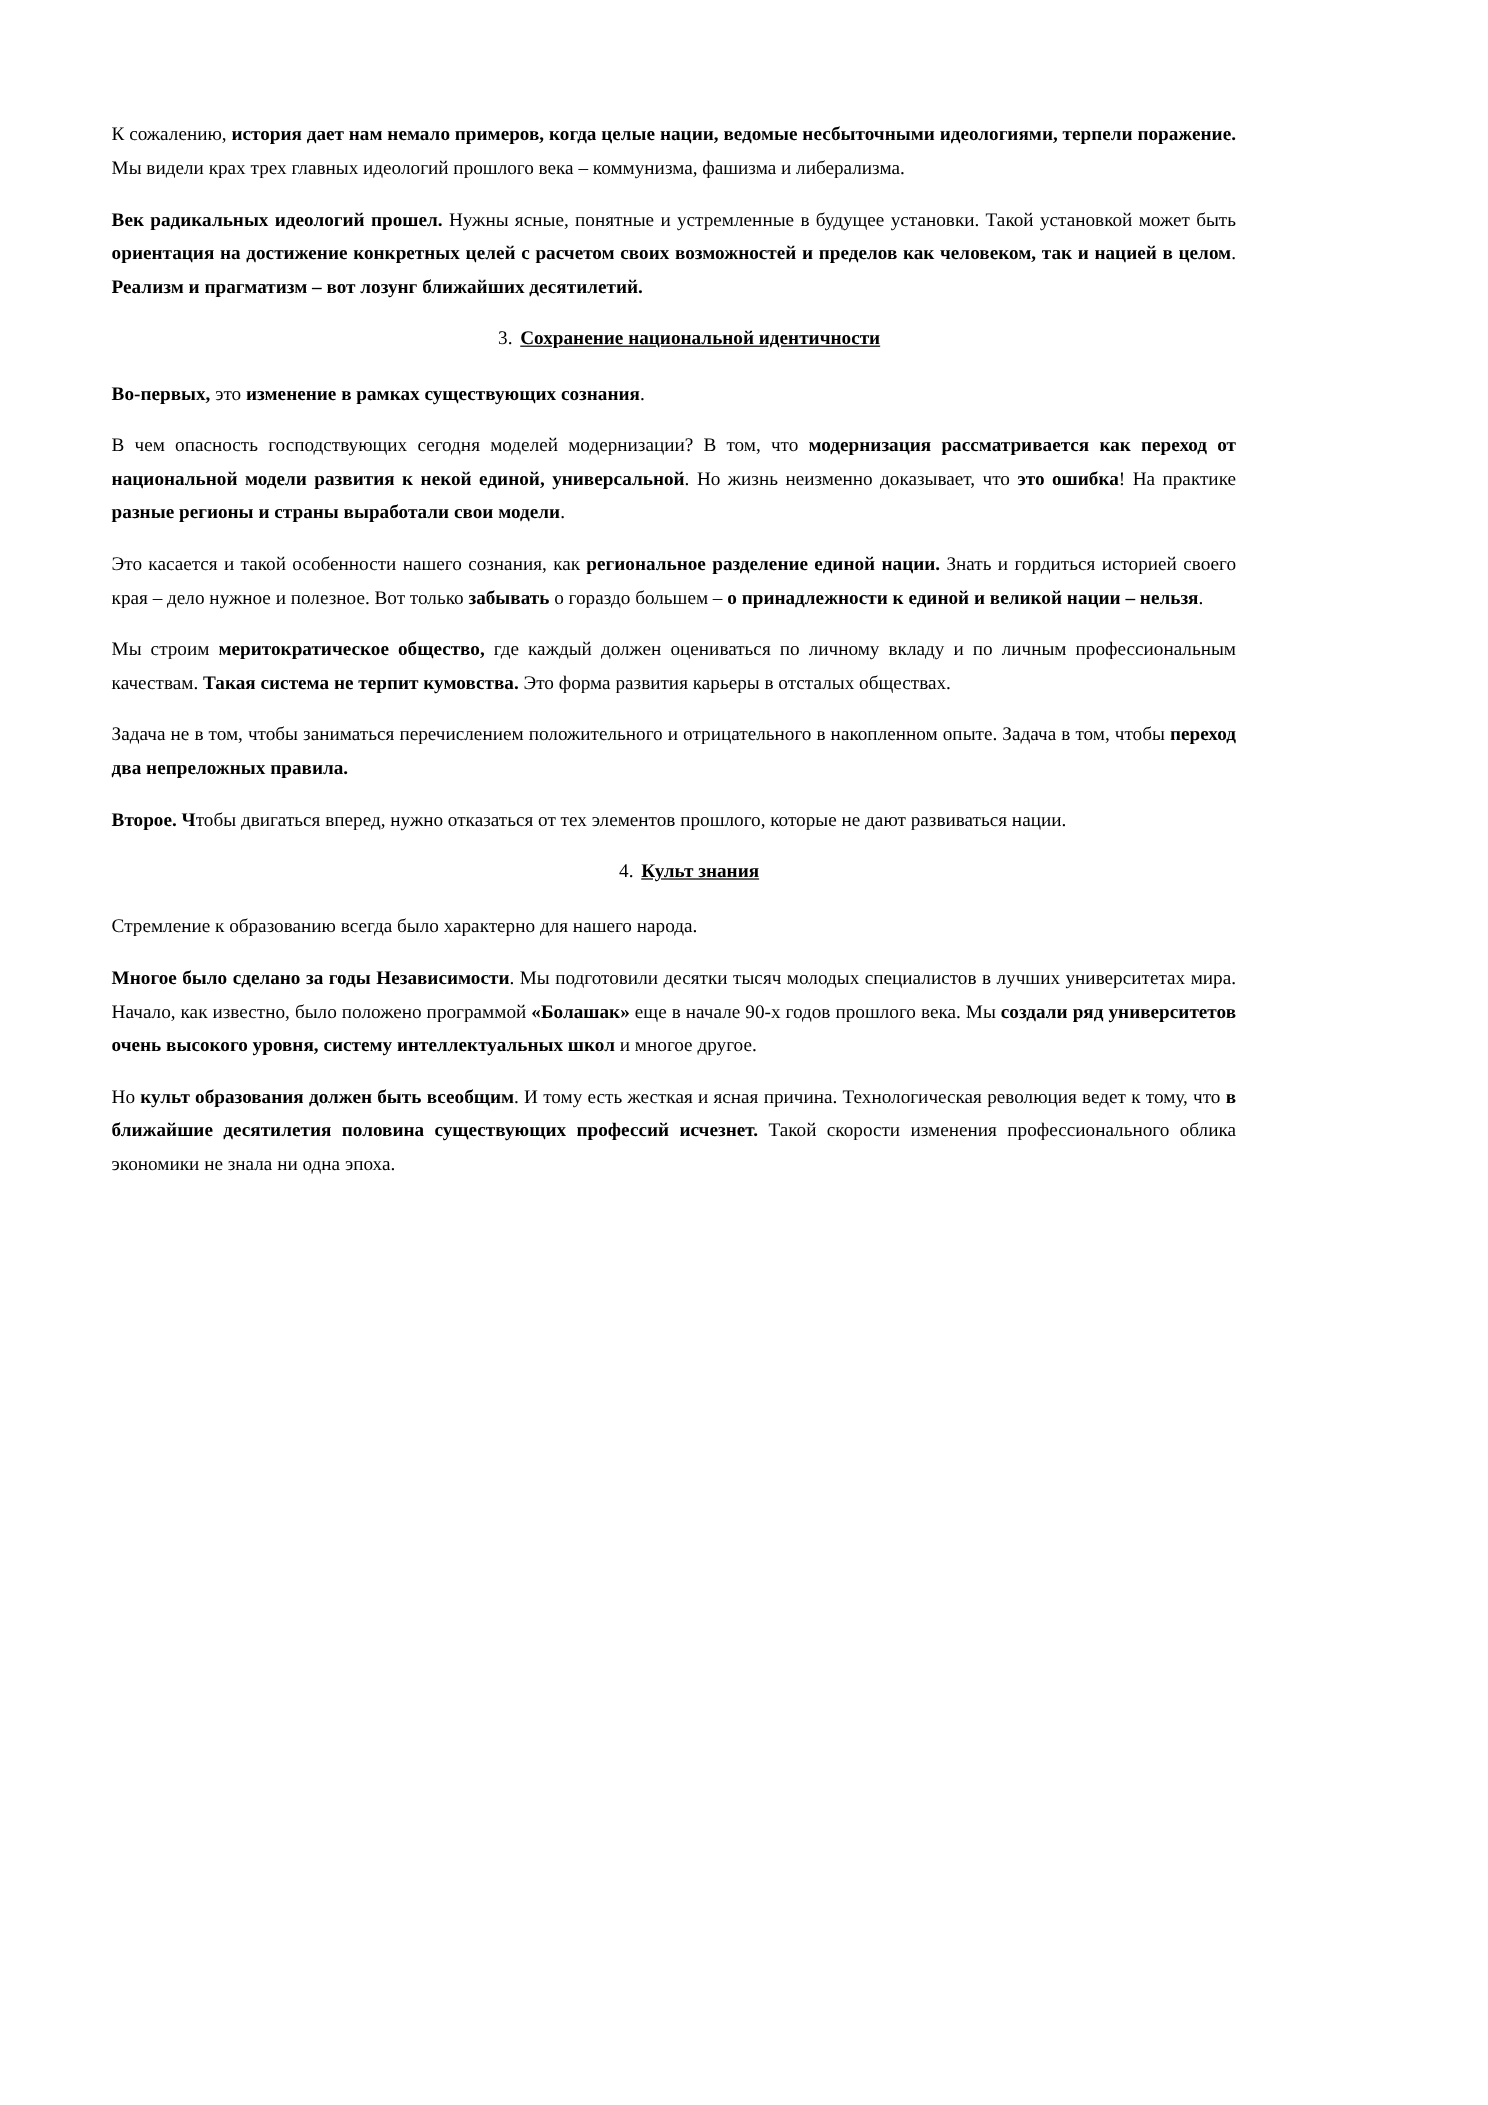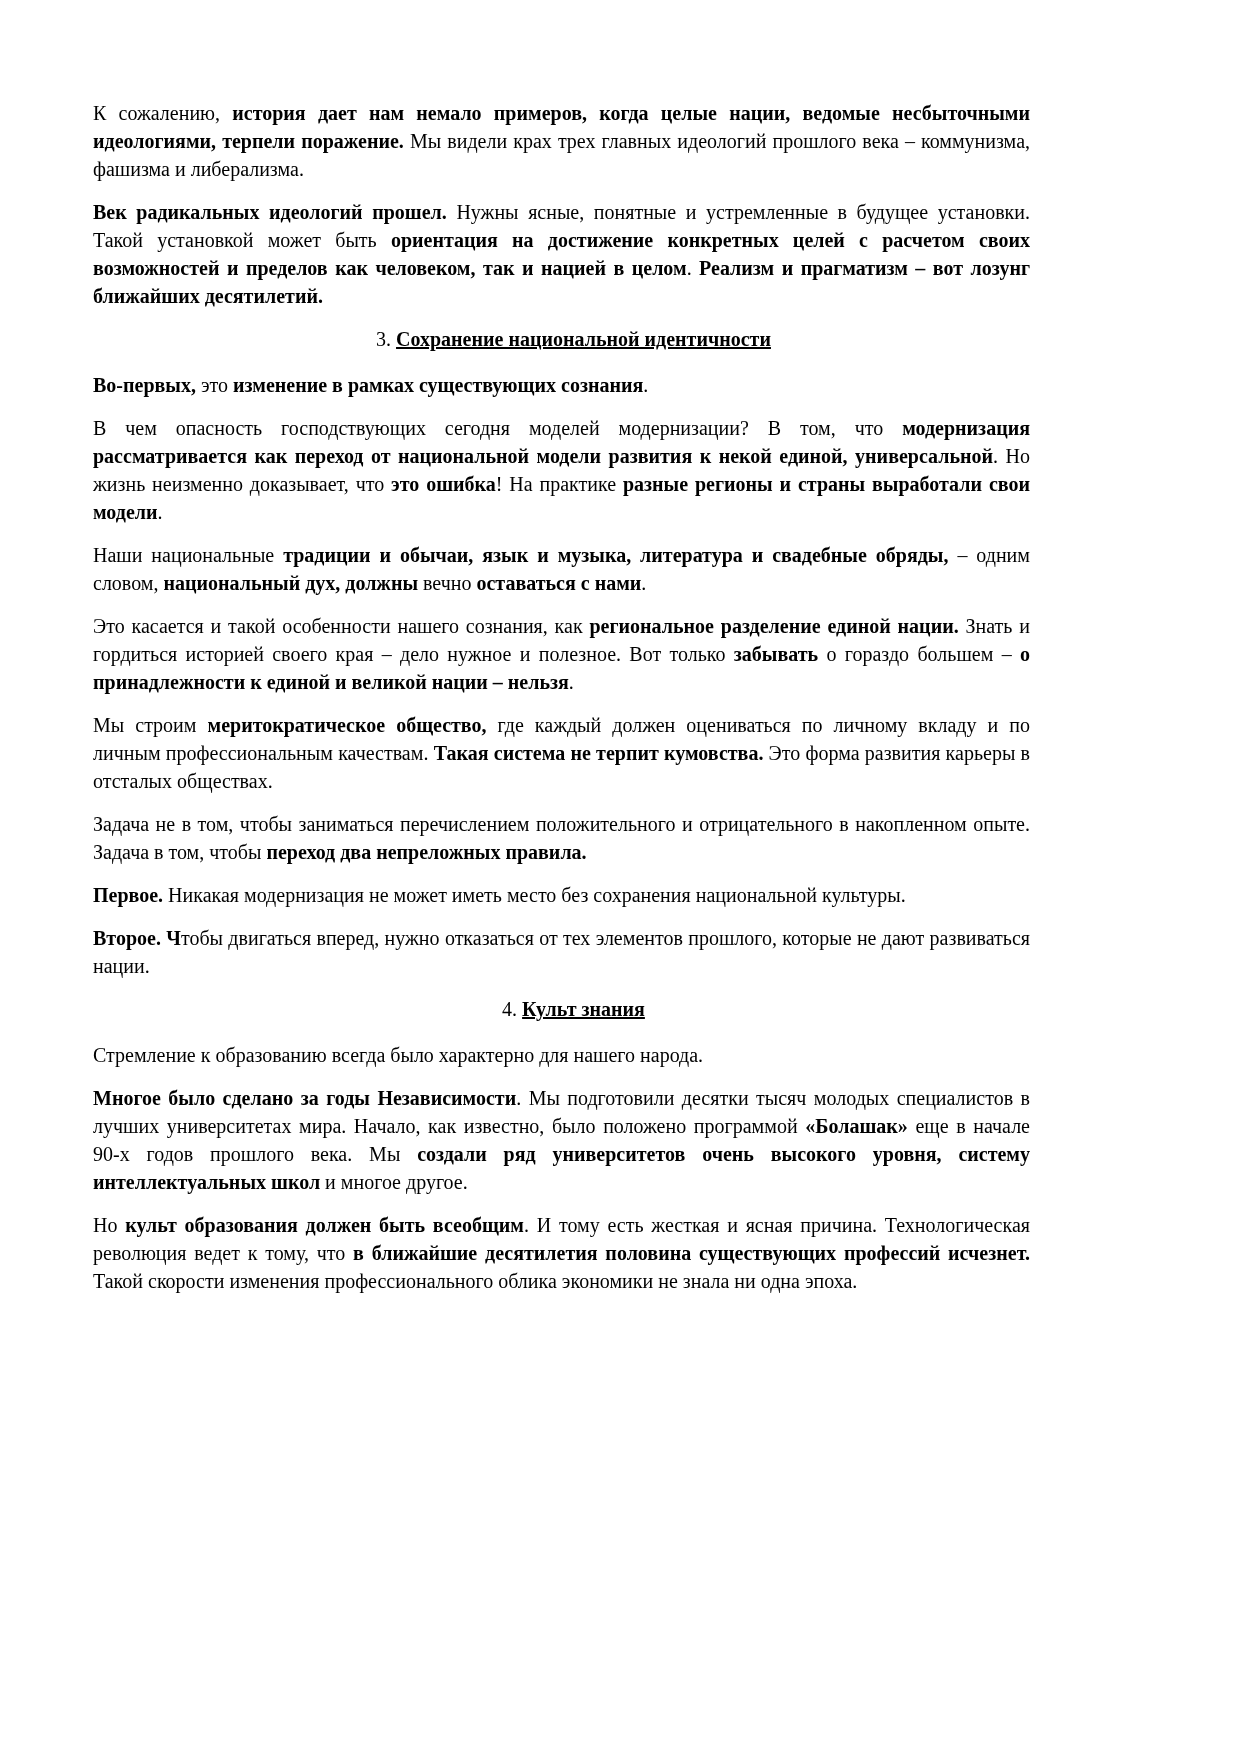--- a/index.html
+++ b/index.html
@@ -11,21 +11,21 @@
     position: relative;
     overflow: hidden;
   }
   .content {
     position: absolute;
     left: 93px;
     top: 99px;
     width: 937px;
     color: #000000;
     font-family: "Liberation Serif", "DejaVu Serif", serif;
-    font-size: 20px;
+    font-size: 16px;
     line-height: 28px;
   }
   p.para {
     margin: 0 0 15px 0;
     text-align: justify;
   }
   p.head {
     margin: 5px 0 18px 0;
     padding-left: 19px;
     text-align: center;
@@ -37,24 +37,22 @@
 </head>
 <body>
 
 <div class="page">
   <div class="content" id="doc-content">
       <p class="para"><span class="">К сожалению, </span><span class="b">история дает нам немало примеров, когда целые нации, ведомые несбыточными идеологиями, терпели поражение.</span><span class=""> Мы видели крах трех главных идеологий прошлого века – коммунизма, фашизма и либерализма.</span></p>
       <p class="para"><span class="b">Век радикальных идеологий прошел.</span><span class=""> Нужны ясные, понятные и устремленные в будущее установки. Такой установкой может быть </span><span class="b">ориентация на достижение конкретных целей с расчетом своих возможностей и пределов как человеком, так и нацией в целом</span><span class="">. </span><span class="b">Реализм и прагматизм – вот лозунг ближайших десятилетий.</span></p>
       <p class="head"><span class="h-num">3.</span><span class="h-text">Сохранение национальной идентичности</span></p>
       <p class="para"><span class="b">Во-первых,</span><span class=""> это </span><span class="b">изменение в рамках существующих сознания</span><span class="">.</span></p>
       <p class="para"><span class="">В чем опасность господствующих сегодня моделей модернизации? В том, что </span><span class="b">модернизация рассматривается как переход от национальной модели развития к некой единой, универсальной</span><span class="">. Но жизнь неизменно доказывает, что </span><span class="b">это ошибка</span><span class="">! На практике </span><span class="b">разные регионы и страны выработали свои модели</span><span class="">.</span></p>
-      <p class="para"><span class="">Наши национальные </span><span class="b">традиции и обычаи, язык и музыка, литература и свадебные обряды,</span><span class=""> – одним словом, </span><span class="b">национальный дух, должны</span><span class=""> вечно </span><span class="b">оставаться с нами</span><span class="">.</span></p>
       <p class="para"><span class="">Это касается и такой особенности нашего сознания, как </span><span class="b">региональное разделение единой нации.</span><span class=""> Знать и гордиться историей своего края – дело нужное и полезное. Вот только </span><span class="b">забывать</span><span class=""> о гораздо большем – </span><span class="b">о принадлежности к единой и великой нации – нельзя</span><span class="">.</span></p>
       <p class="para"><span class="">Мы строим </span><span class="b">меритократическое общество,</span><span class=""> где каждый должен оцениваться по личному вкладу и по личным профессиональным качествам. </span><span class="b">Такая система не терпит кумовства.</span><span class=""> Это форма развития карьеры в отсталых обществах.</span></p>
       <p class="para"><span class="">Задача не в том, чтобы заниматься перечислением положительного и отрицательного в накопленном опыте. Задача в том, чтобы </span><span class="b">переход два непреложных правила.</span></p>
-      <p class="para"><span class="b">Первое.</span><span class=""> Никакая модернизация не может иметь место без сохранения национальной культуры.</span></p>
       <p class="para"><span class="b">Второе. Ч</span><span class="">тобы двигаться вперед, нужно отказаться от тех элементов прошлого, которые не дают развиваться нации.</span></p>
       <p class="head"><span class="h-num">4.</span><span class="h-text">Культ знания</span></p>
       <p class="para"><span class="">Стремление к образованию всегда было характерно для нашего народа.</span></p>
       <p class="para"><span class="b">Многое было сделано за годы Независимости</span><span class="">. Мы подготовили десятки тысяч молодых специалистов в лучших университетах мира. Начало, как известно, было положено программой </span><span class="b">«Болашак»</span><span class=""> еще в начале 90-х годов прошлого века. Мы </span><span class="b">создали ряд университетов очень высокого уровня, систему интеллектуальных школ</span><span class=""> и многое другое.</span></p>
       <p class="para"><span class="">Но </span><span class="b">культ образования должен быть всеобщим</span><span class="">. И тому есть жесткая и ясная причина. Технологическая революция ведет к тому, что </span><span class="b">в ближайшие десятилетия половина существующих профессий исчезнет.</span><span class=""> Такой скорости изменения профессионального облика экономики не знала ни одна эпоха.</span></p>
     </div>
 </div>
 
 </body></html>

